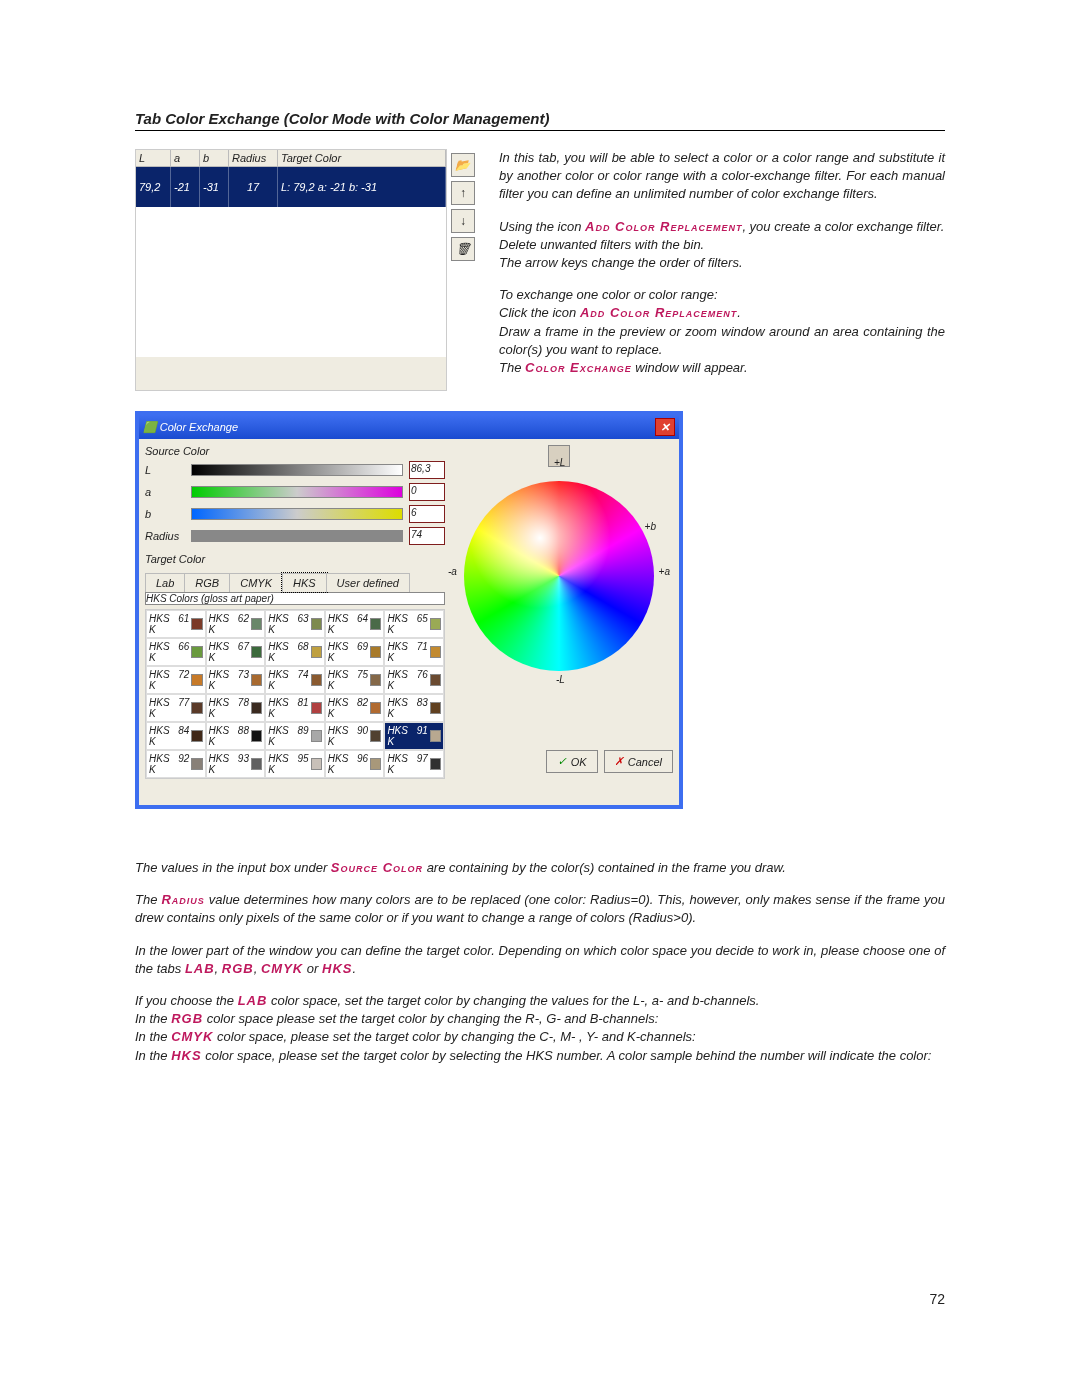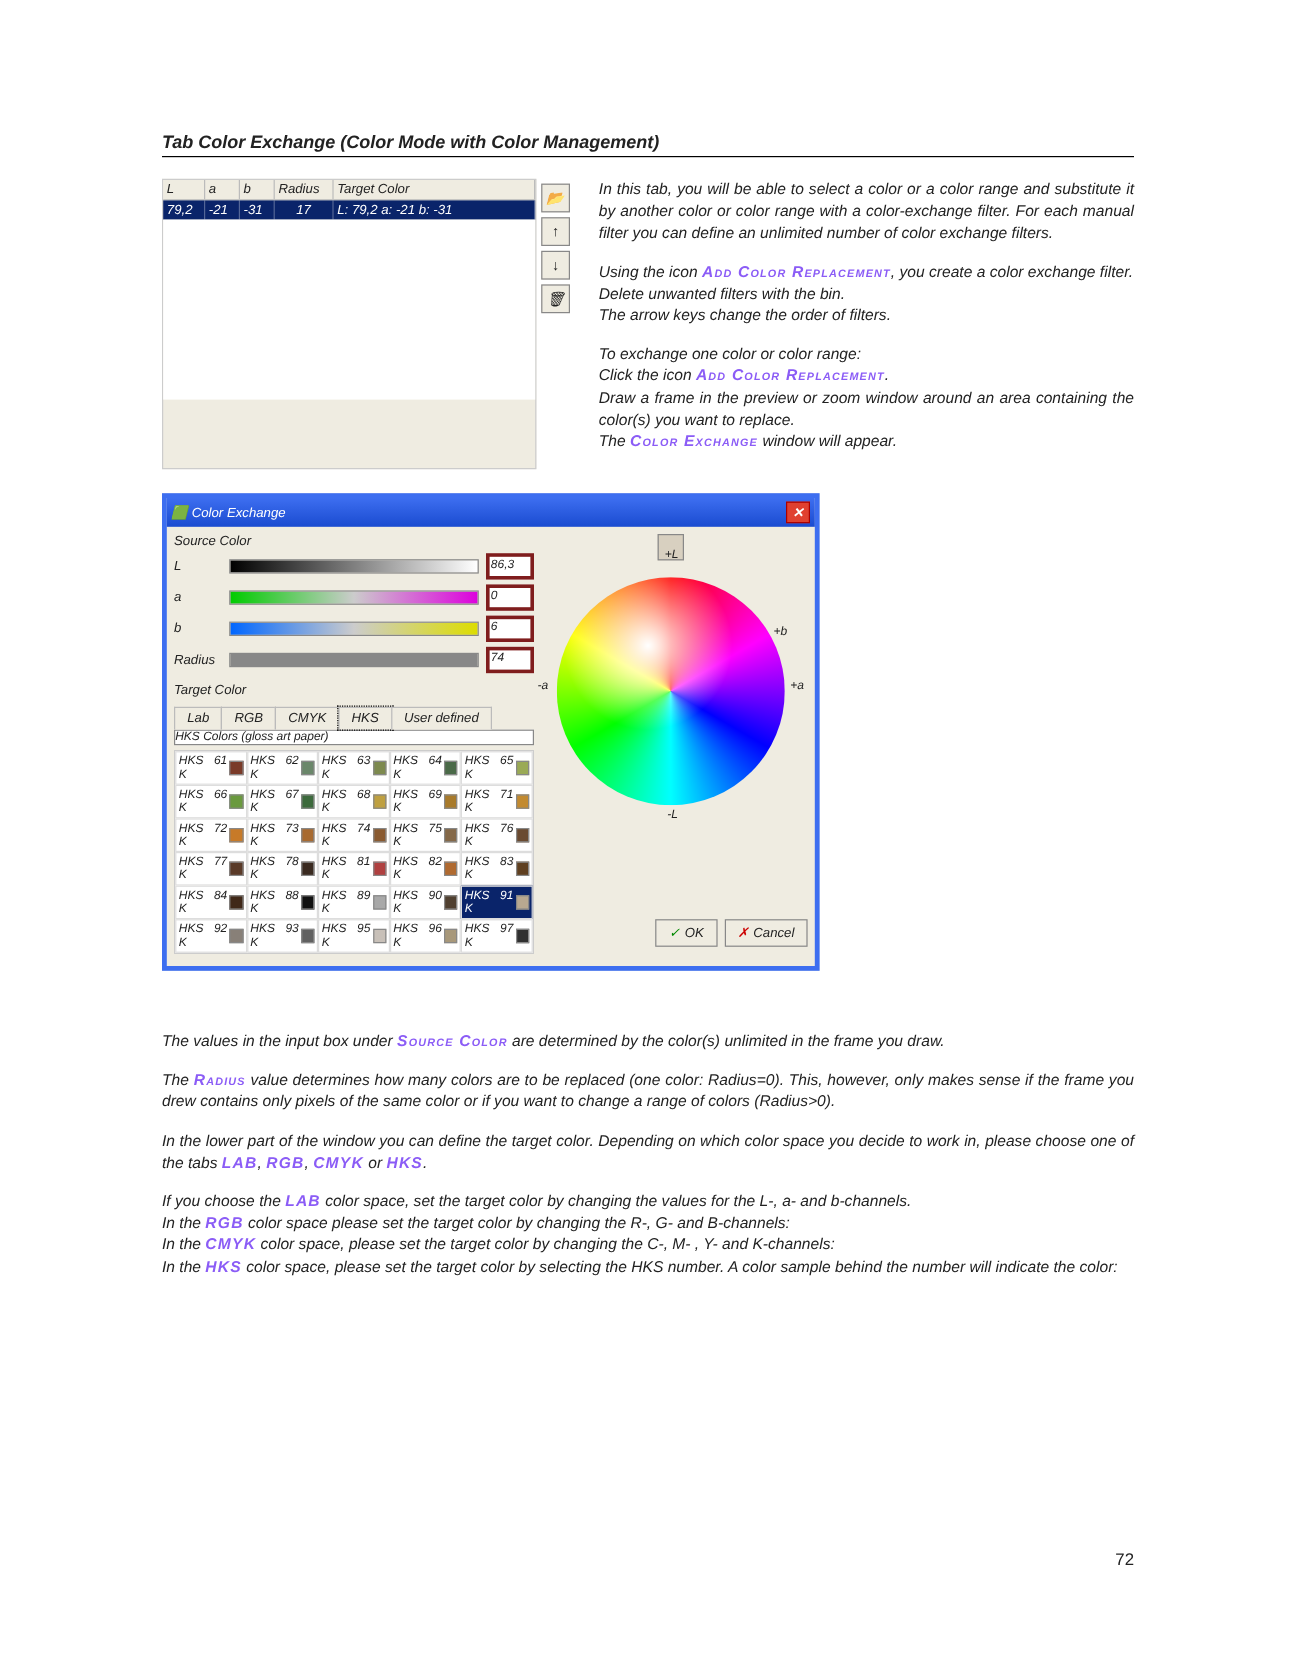--- a/index.html
+++ b/index.html
@@ -28,43 +28,43 @@
 .tabswin {
   width: 310px; background: #efece1; border: 1px solid #ccc;
   font-family: Tahoma, sans-serif; font-size: 11px;
 }
 .tabhdr { display:flex; border-bottom:1px solid #bbb; }
 .tabhdr div { padding:4px 6px; border:1px solid #bbb; border-bottom:none; margin-right:-1px; background:#efece1;}
 .tabhdr .sel { background:#efece1; font-weight:normal; }
 .colhdr { display:flex; background:#efece1; border-bottom:1px solid #bbb;}
 .colhdr div { padding:2px 3px; border-right:1px solid #bbb;}
 .rowd { display:flex; background:#0a246a; color:#fff; }
-.rowd div { padding:2px 3px; border-right:1px solid rgba(255,255,255,.3);}
+.rowd div { padding:14px 3px; border-right:1px solid rgba(255,255,255,.3);}
 .sidebtns { width:24px; display:flex; flex-direction:column; gap:4px; padding:4px;}
 .sidebtn { width:22px; height:22px; border:1px solid #888; background:#efece1; display:flex; align-items:center; justify-content:center; font-size:12px;}
 .para { margin: 0 0 14px 0; line-height:1.4;}
-.sc { color:#8b5cf6; font-variant: small-caps; letter-spacing:1px; font-weight:bold;}
+.sc { color:#be185d; font-variant: small-caps; letter-spacing:1px; font-weight:bold;}
 .colorexchangewin {
   margin-top:20px; width:540px; height:390px;
   border:4px solid #3d6ef0; background:#efece1;
   font-family: Tahoma, sans-serif; font-size:11px;
 }
 .titlebar { background: linear-gradient(#3d6ef0,#1a4bd0); color:#fff;
   display:flex; align-items:center; justify-content:space-between; padding:3px 4px;}
 .close { width:18px; height:16px; background:#e04030; color:#fff; border:1px solid #a00; display:flex; align-items:center; justify-content:center; font-family:Arial; font-weight:bold;}
 .ceinner { display:flex; padding:6px;}
 .left { width:300px;}
 .sliderrow { display:flex; align-items:center; gap:6px; margin:4px 0;}
 .sliderrow label { width:40px;}
 .slider { flex:1; height:10px; border:1px solid #888; position:relative;}
 .slider.L { background:linear-gradient(to right,#000,#fff);}
 .slider.a { background:linear-gradient(to right,#0c0,#ccc,#d0d);}
 .slider.b { background:linear-gradient(to right,#06f,#ccc,#dd0);}
 .slider.r { background:linear-gradient(to right,#888,#888);}
-.valbox { width:32px; height:14px; border:3px solid #7f1d1d; font-size:10px; padding:1px; background:#fff;}
+.valbox { width:32px; height:14px; border:1px solid #7f1d1d; font-size:10px; padding:1px; background:#fff;}
 .cetabs { display:flex; margin-top:8px;}
 .cetabs div { padding:3px 10px; border:1px solid #bbb; border-bottom:none; margin-right:-1px; background:#efece1;}
 .hkssel { margin-top:0; border:1px solid #888; background:#fff; padding:0; font-size:10px;}
 .hksgrid { margin-top:4px; display:grid; grid-template-columns:repeat(5,1fr); font-size:10px; border:1px solid #ccc;}
 .hkscell { border:1px solid #ddd; padding:2px 2px; display:flex; align-items:center; gap:2px; background:#fff;}
 .sw { width:10px; height:10px; border:1px solid #888; margin-left:auto;}
 .hkscell.sel { background:#0a246a; color:#fff;}
 .right { flex:1; display:flex; flex-direction:column; align-items:center;}
 .sphere { width:190px; height:190px; border-radius:50%;
   background: radial-gradient(circle at 40% 30%, #fff, rgba(255,255,255,0) 40%),
@@ -302,21 +302,21 @@
           <div class="cancbtn">
               <span style="color:#c00">✗</span>
               <span>Cancel</span>
             </div>
         </div>
       </div>
     </div>
   </div>
 
   <p class="para" style="margin-top:50px">
-    <span>The values in the input box under </span><span class="sc">Source Color</span><span> are determined by the color(s) unlimited in the frame you draw.</span>
+    <span>The values in the input box under </span><span class="sc">Source Color</span><span> are containing by the color(s) contained in the frame you draw.</span>
   </p>
   <p class="para">
     <span>The </span><span class="sc">Radius</span><span> value determines how many colors are to be replaced (one color: Radius=0). This, however, only makes sense if the frame you drew contains only pixels of the same color or if you want to change a range of colors (Radius&gt;0).</span>
   </p>
   <p class="para">
     <span>In the lower part of the window you can define the target color. Depending on which color space you decide to work in, please choose one of the tabs </span><span class="sc">LAB</span><span>, </span><span class="sc">RGB</span><span>, </span><span class="sc">CMYK</span><span> or </span><span class="sc">HKS</span><span>.</span>
   </p>
   <p class="para">
     <span>If you choose the </span><span class="sc">LAB</span><span> color space, set the target color by changing the values for the L-, a- and b-channels.</span><br>
     <span>In the </span><span class="sc">RGB</span><span> color space please set the target color by changing the R-, G- and B-channels:</span><br>

